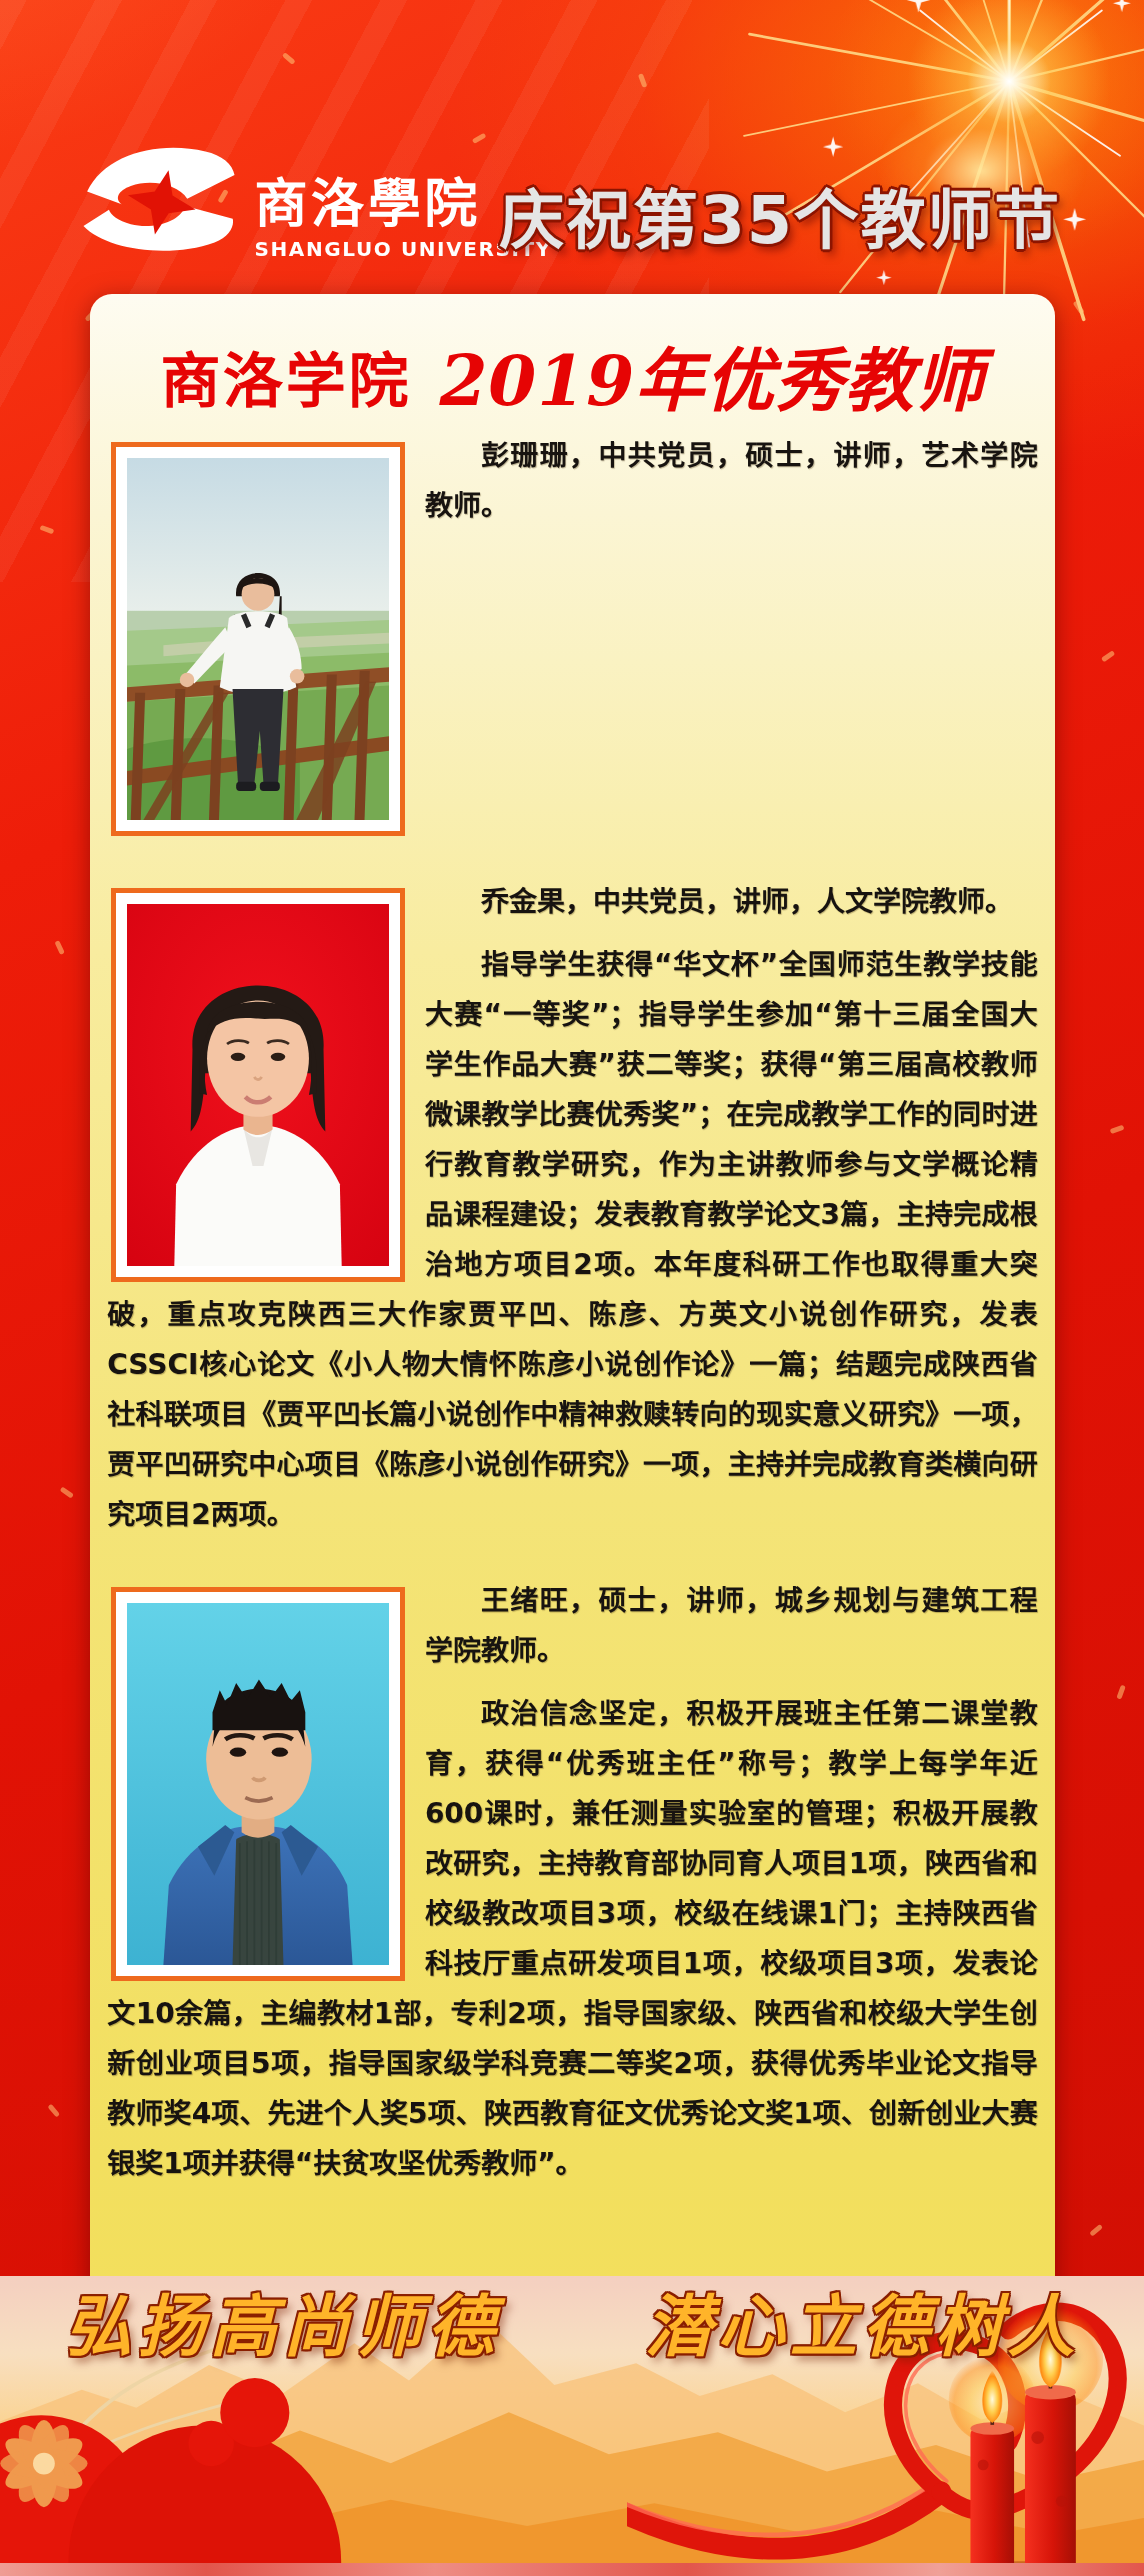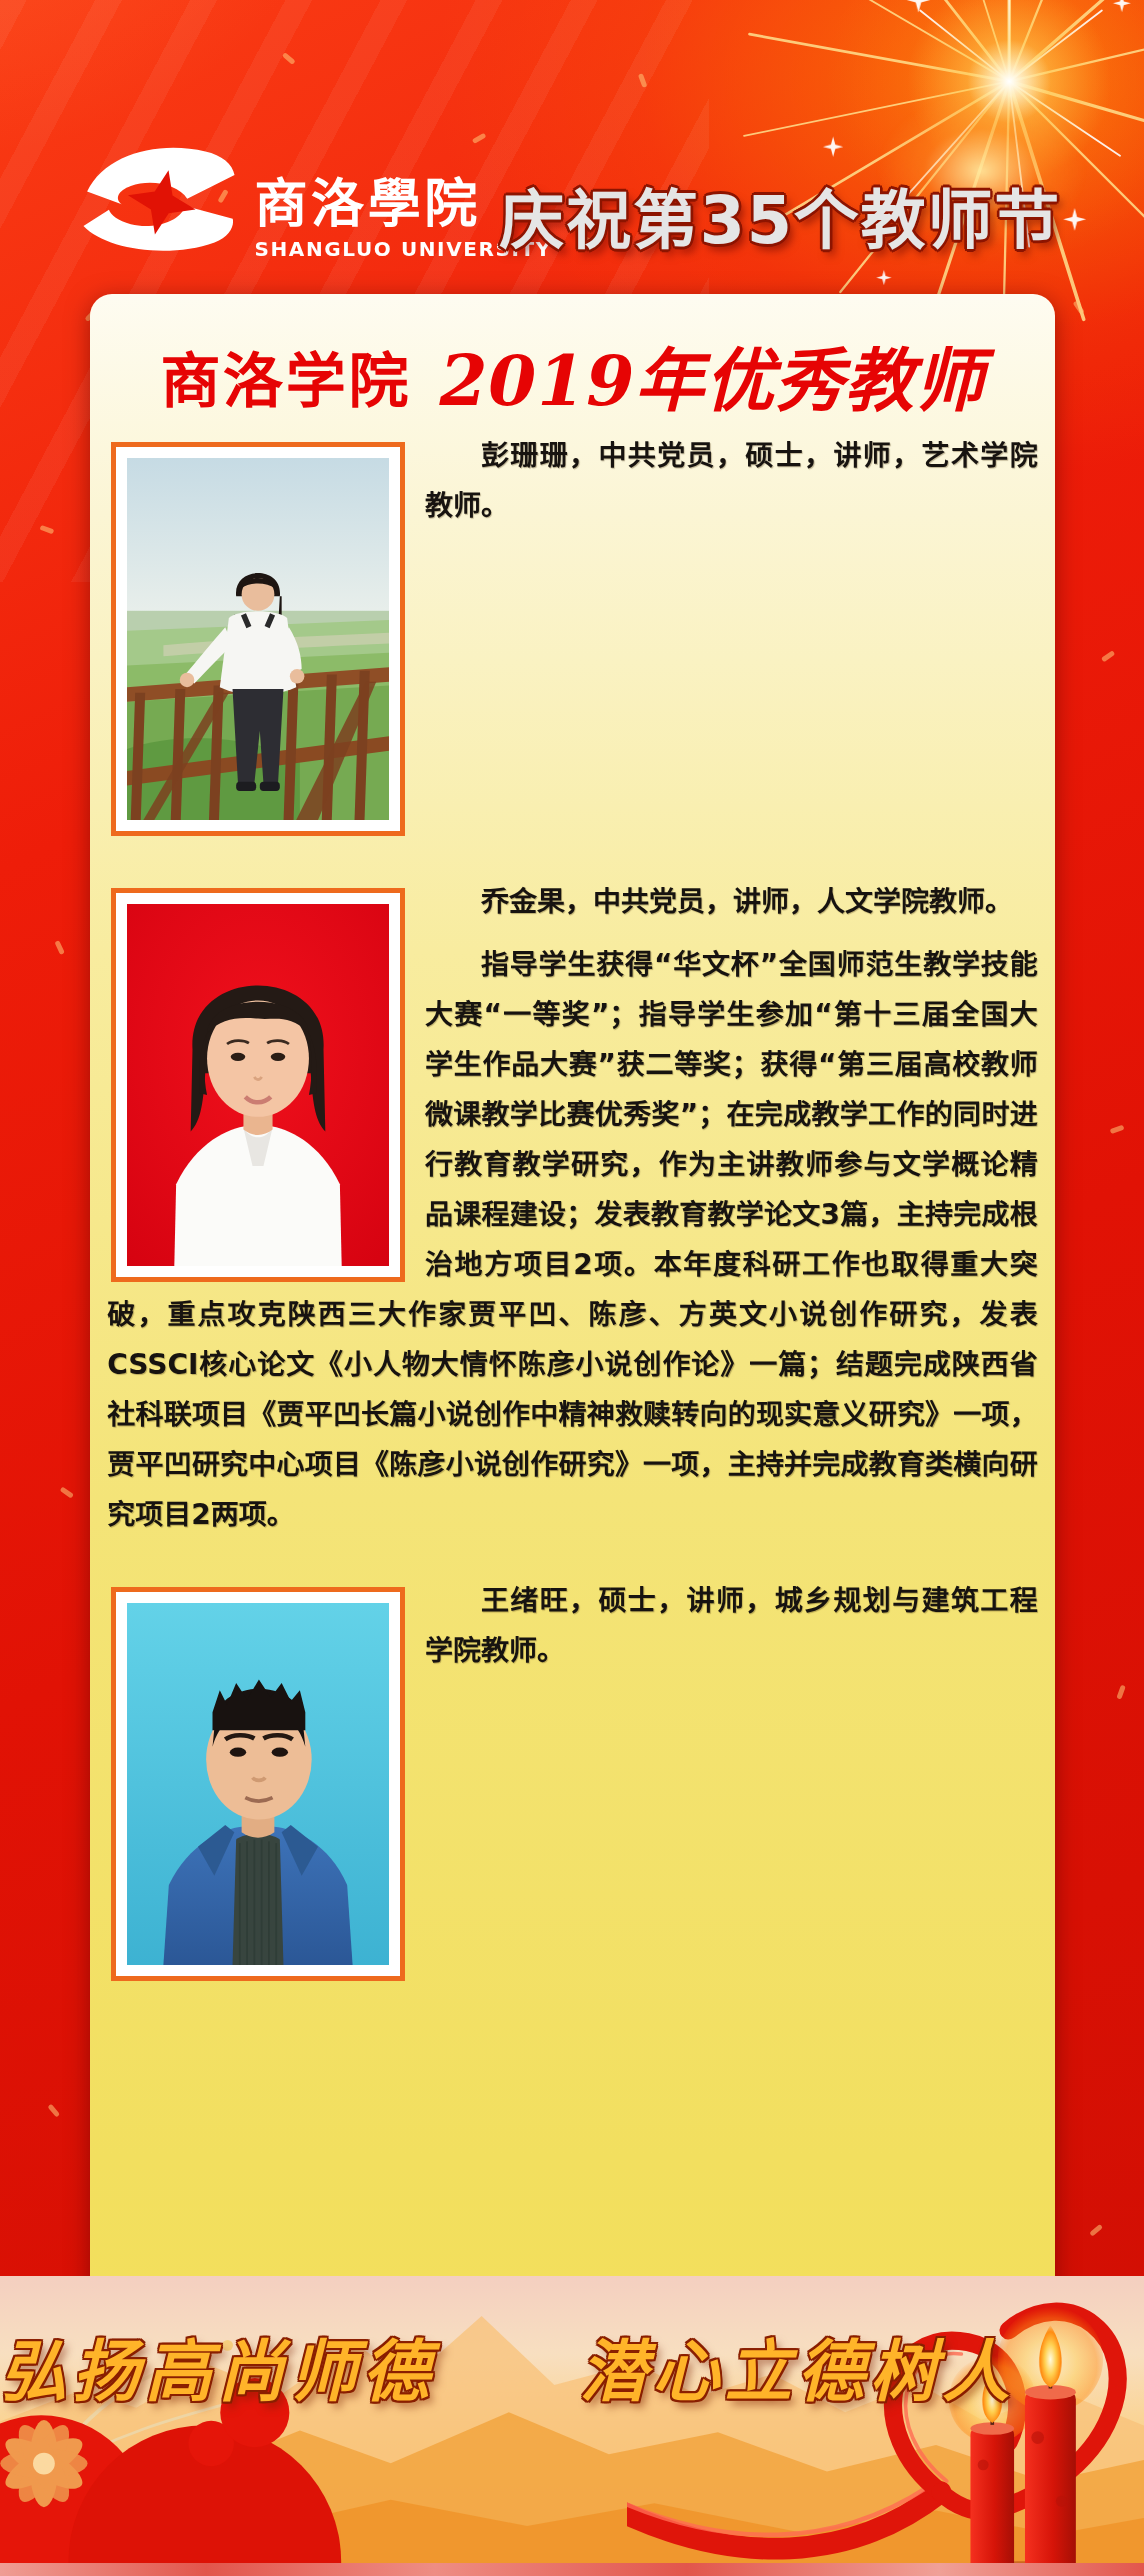--- a/index.html
+++ b/index.html
@@ -72,28 +72,27 @@
     text-shadow:0.9px 1.4px 0.9px rgba(80,60,20,.35);
   }
   .teacher p + p{ margin-top:12.7px; }
   
   .footer{
     position:absolute; left:0; top:2276px; width:1145px; height:300px; overflow:hidden;
     background:linear-gradient(180deg,#f4cfc0 0%,#f8dfc0 26%,#fbd189 55%,#fac473 100%);
   }
   .mountains{ position:absolute; inset:0; width:100%; height:100%; }
   .footer-slogan{
-    position:absolute; left:0; top:7.3px; width:100%; z-index:5;
+    position:absolute; left:0; top:7.3px; width:100%; text-align:center; z-index:5;
     font-size:67px; line-height:87px; font-weight:900; font-style:italic; letter-spacing:5.5px;
     color:#ffb429; white-space:nowrap;
     font-family:"DejaVu Serif","Liberation Serif",serif;
     text-shadow:1.8px 0 0 #8a1f00,-1.8px 0 0 #8a1f00,0 1.8px 0 #8a1f00,0 -1.8px 0 #8a1f00,
       1.8px 1.8px 0 #8a1f00,-1.8px -1.8px 0 #8a1f00,1.8px -1.8px 0 #8a1f00,-1.8px 1.8px 0 #8a1f00,
       4.5px 6.4px 8.2px rgba(120,30,0,.55);
-    margin-top:45px;
   }
   .flower-cloud{ position:absolute; left:-27px; bottom:-14.5px; width:400px; height:264px; z-index:3; }
   .ribbon-candles{ position:absolute; right:-9px; bottom:-7.3px; width:527px; height:309px; z-index:4; }
   .bottom-strip{
     position:absolute; left:0; bottom:0; width:100%; height:12.7px; z-index:6;
     background:linear-gradient(90deg,#ef9d94 0%,#e2564c 18%,#ee8d84 38%,#e2564c 60%,#f0a097 82%,#e2564c 100%);
   }
 </style>
 </head>
 <body>
@@ -325,20 +324,21 @@
 
           <path d="M108,150 C116,144 132,144 140,149" stroke="#241812" stroke-width="5" fill="none"></path>
           <path d="M150,149 C158,144 174,144 182,150" stroke="#241812" stroke-width="5" fill="none"></path>
           <ellipse cx="122" cy="164" rx="9" ry="5" fill="#1e1410"></ellipse>
           <ellipse cx="168" cy="164" rx="9" ry="5" fill="#1e1410"></ellipse>
           <path d="M138,192 C141,196 149,196 152,192" stroke="#cf9a72" stroke-width="4" fill="none"></path>
           <path d="M130,214 C140,219 150,219 160,214" stroke="#9c6a52" stroke-width="4" fill="none"></path>
         </svg>
       </figure>
       <p>王绪旺，硕士，讲师，城乡规划与建筑工程学院教师。</p>
+      <p>政治信念坚定，积极开展班主任第二课堂教育，获得“优秀班主任”称号；教学上每学年近600课时，兼任测量实验室的管理；积极开展教改研究，主持教育部协同育人项目1项，陕西省和校级教改项目3项，校级在线课1门；主持陕西省科技厅重点研发项目1项，校级项目3项，发表论文10余篇，主编教材1部，专利2项，指导国家级、陕西省和校级大学生创新创业项目5项，指导国家级学科竞赛二等奖2项，获得优秀毕业论文指导教师奖4项、先进个人奖5项、陕西教育征文优秀论文奖1项、创新创业大赛银奖1项并获得“扶贫攻坚优秀教师”。</p>
     </section>
   </main>
 
   <footer class="footer">
     <svg class="mountains" viewBox="0 0 1260 330" preserveAspectRatio="none" xmlns="http://www.w3.org/2000/svg">
       <path fill="#f8c279" opacity=".75" d="M0,160 L90,125 150,145 230,98 310,130 390,74 450,115 530,44 610,120 700,96 770,132 850,108 930,150 1010,118 1080,158 1170,128 1260,165 L1260,330 0,330 Z"></path>
       <path fill="#f2a53f" opacity=".85" d="M0,225 L110,192 210,218 330,170 430,206 560,150 670,196 790,172 910,215 1030,186 1150,226 1260,202 L1260,330 0,330 Z"></path>
       <path fill="#ef9226" opacity=".75" d="M0,285 L140,258 280,280 430,246 580,275 720,250 880,282 1030,258 1160,284 1260,266 L1260,330 0,330 Z"></path>
     </svg>
 

